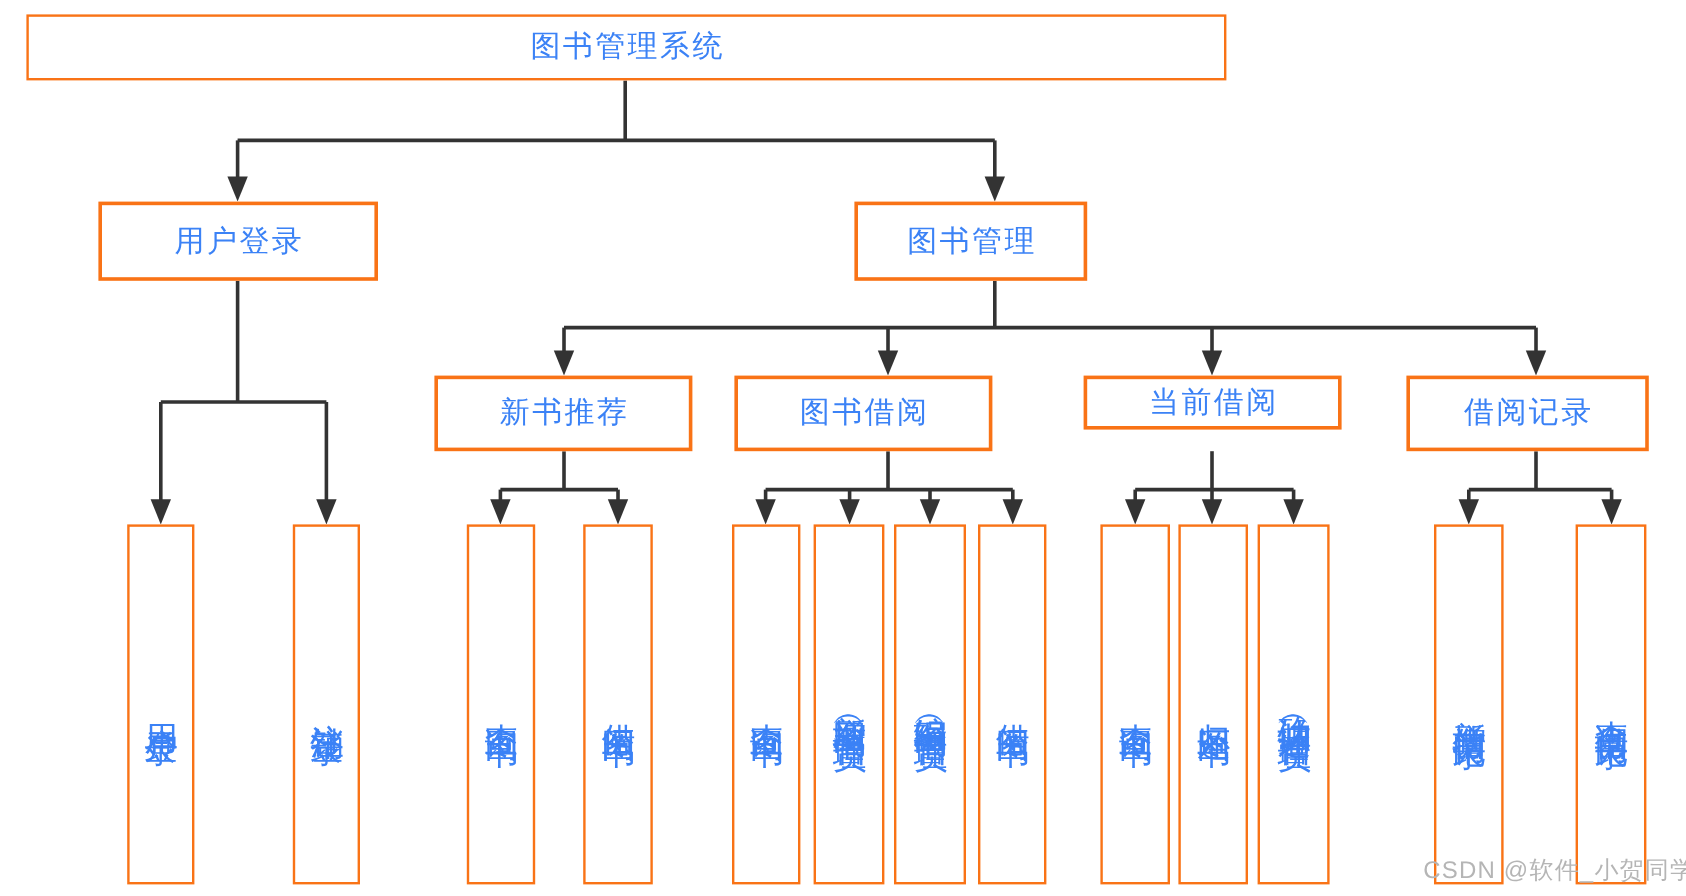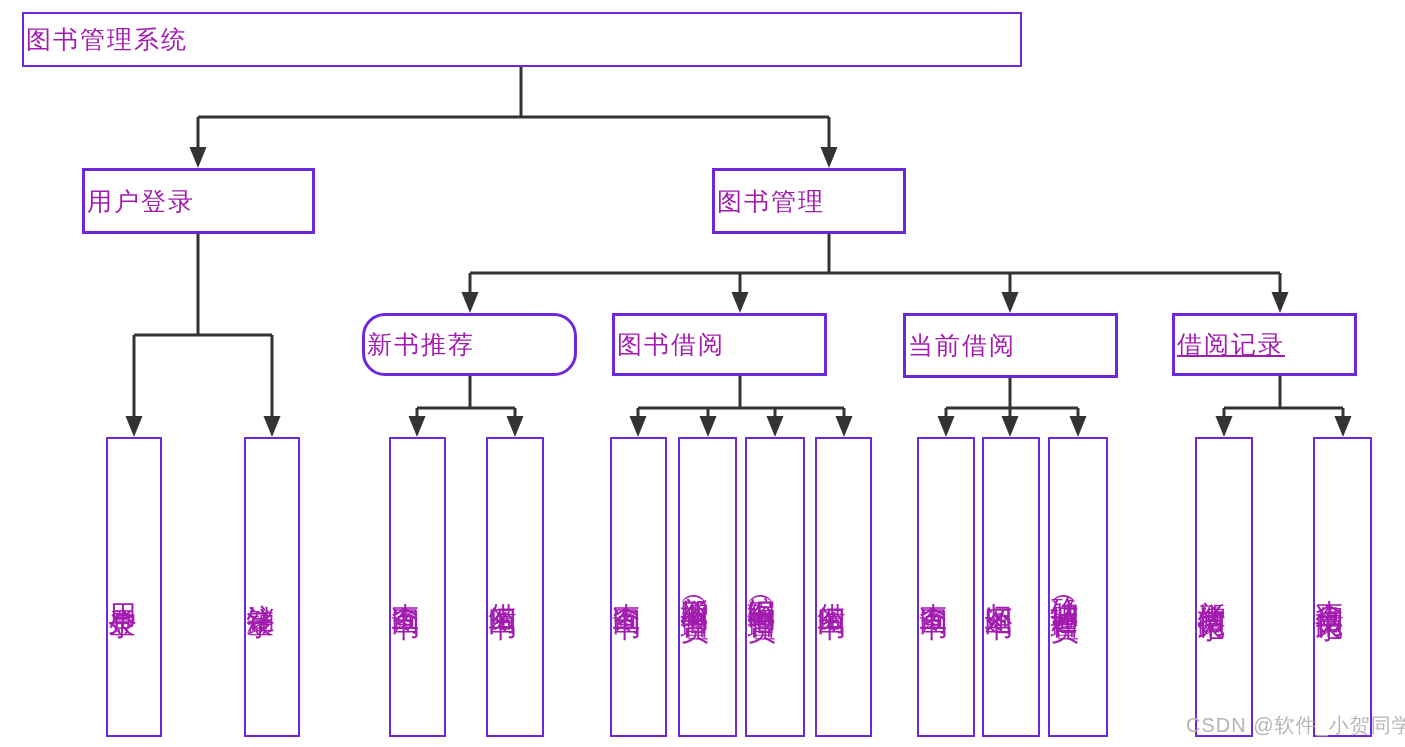--- a/index.html
+++ b/index.html
@@ -8,23 +8,23 @@
     width:1405px;height:747px;
     background:#ffffff;
     font-family:"Liberation Sans","DejaVu Sans",sans-serif;
     overflow:hidden;
   }
   .connectors{position:absolute;left:0;top:0;z-index:0;}
   .box{
     position:absolute;
     box-sizing:border-box;
     background:#ffffff;
-    border:3px solid #6d28d9;
-    display:flex;align-items:center;justify-content:flex-start;
-    color:#a21caf;
+    border:3px solid #f97316;
+    display:flex;align-items:center;justify-content:center;
+    color:#3b82f6;
     z-index:1;
   }
   .h-box .label{
     font-size:25px;
     letter-spacing:2px;
     padding-left:2px;
     white-space:nowrap;
     line-height:1;
   }
   .v-box{border-width:2px;}
@@ -123,30 +123,30 @@
     <span class="label">图书管理系统</span>
   </div>
 
   <div class="box h-box" style="left:82px;top:168px;width:233px;height:66px;">
     <span class="label">用户登录</span>
   </div>
   <div class="box h-box" style="left:712px;top:168px;width:194px;height:66px;">
     <span class="label">图书管理</span>
   </div>
 
-  <div class="box h-box" style="left:362px;top:313px;width:215px;height:63px;border-radius:23px;">
+  <div class="box h-box" style="left:362px;top:313px;width:215px;height:63px;">
     <span class="label">新书推荐</span>
   </div>
   <div class="box h-box" style="left:612px;top:313px;width:215px;height:63px;">
     <span class="label">图书借阅</span>
   </div>
-  <div class="box h-box" style="left:903px;top:313px;width:215px;height:65px;">
+  <div class="box h-box" style="left:903px;top:313px;width:215px;height:45px;">
     <span class="label">当前借阅</span>
   </div>
-  <div class="box h-box" style="left:1172px;top:313px;width:185px;height:63px;text-decoration:underline;">
+  <div class="box h-box" style="left:1172px;top:313px;width:202px;height:63px;">
     <span class="label">借阅记录</span>
   </div>
 
   <div class="box v-box" style="left:106px;top:437px;width:56px;height:300px;">
     <span class="label">用户登录</span>
   </div>
   <div class="box v-box" style="left:244px;top:437px;width:56px;height:300px;">
     <span class="label">注销登录</span>
   </div>
 

